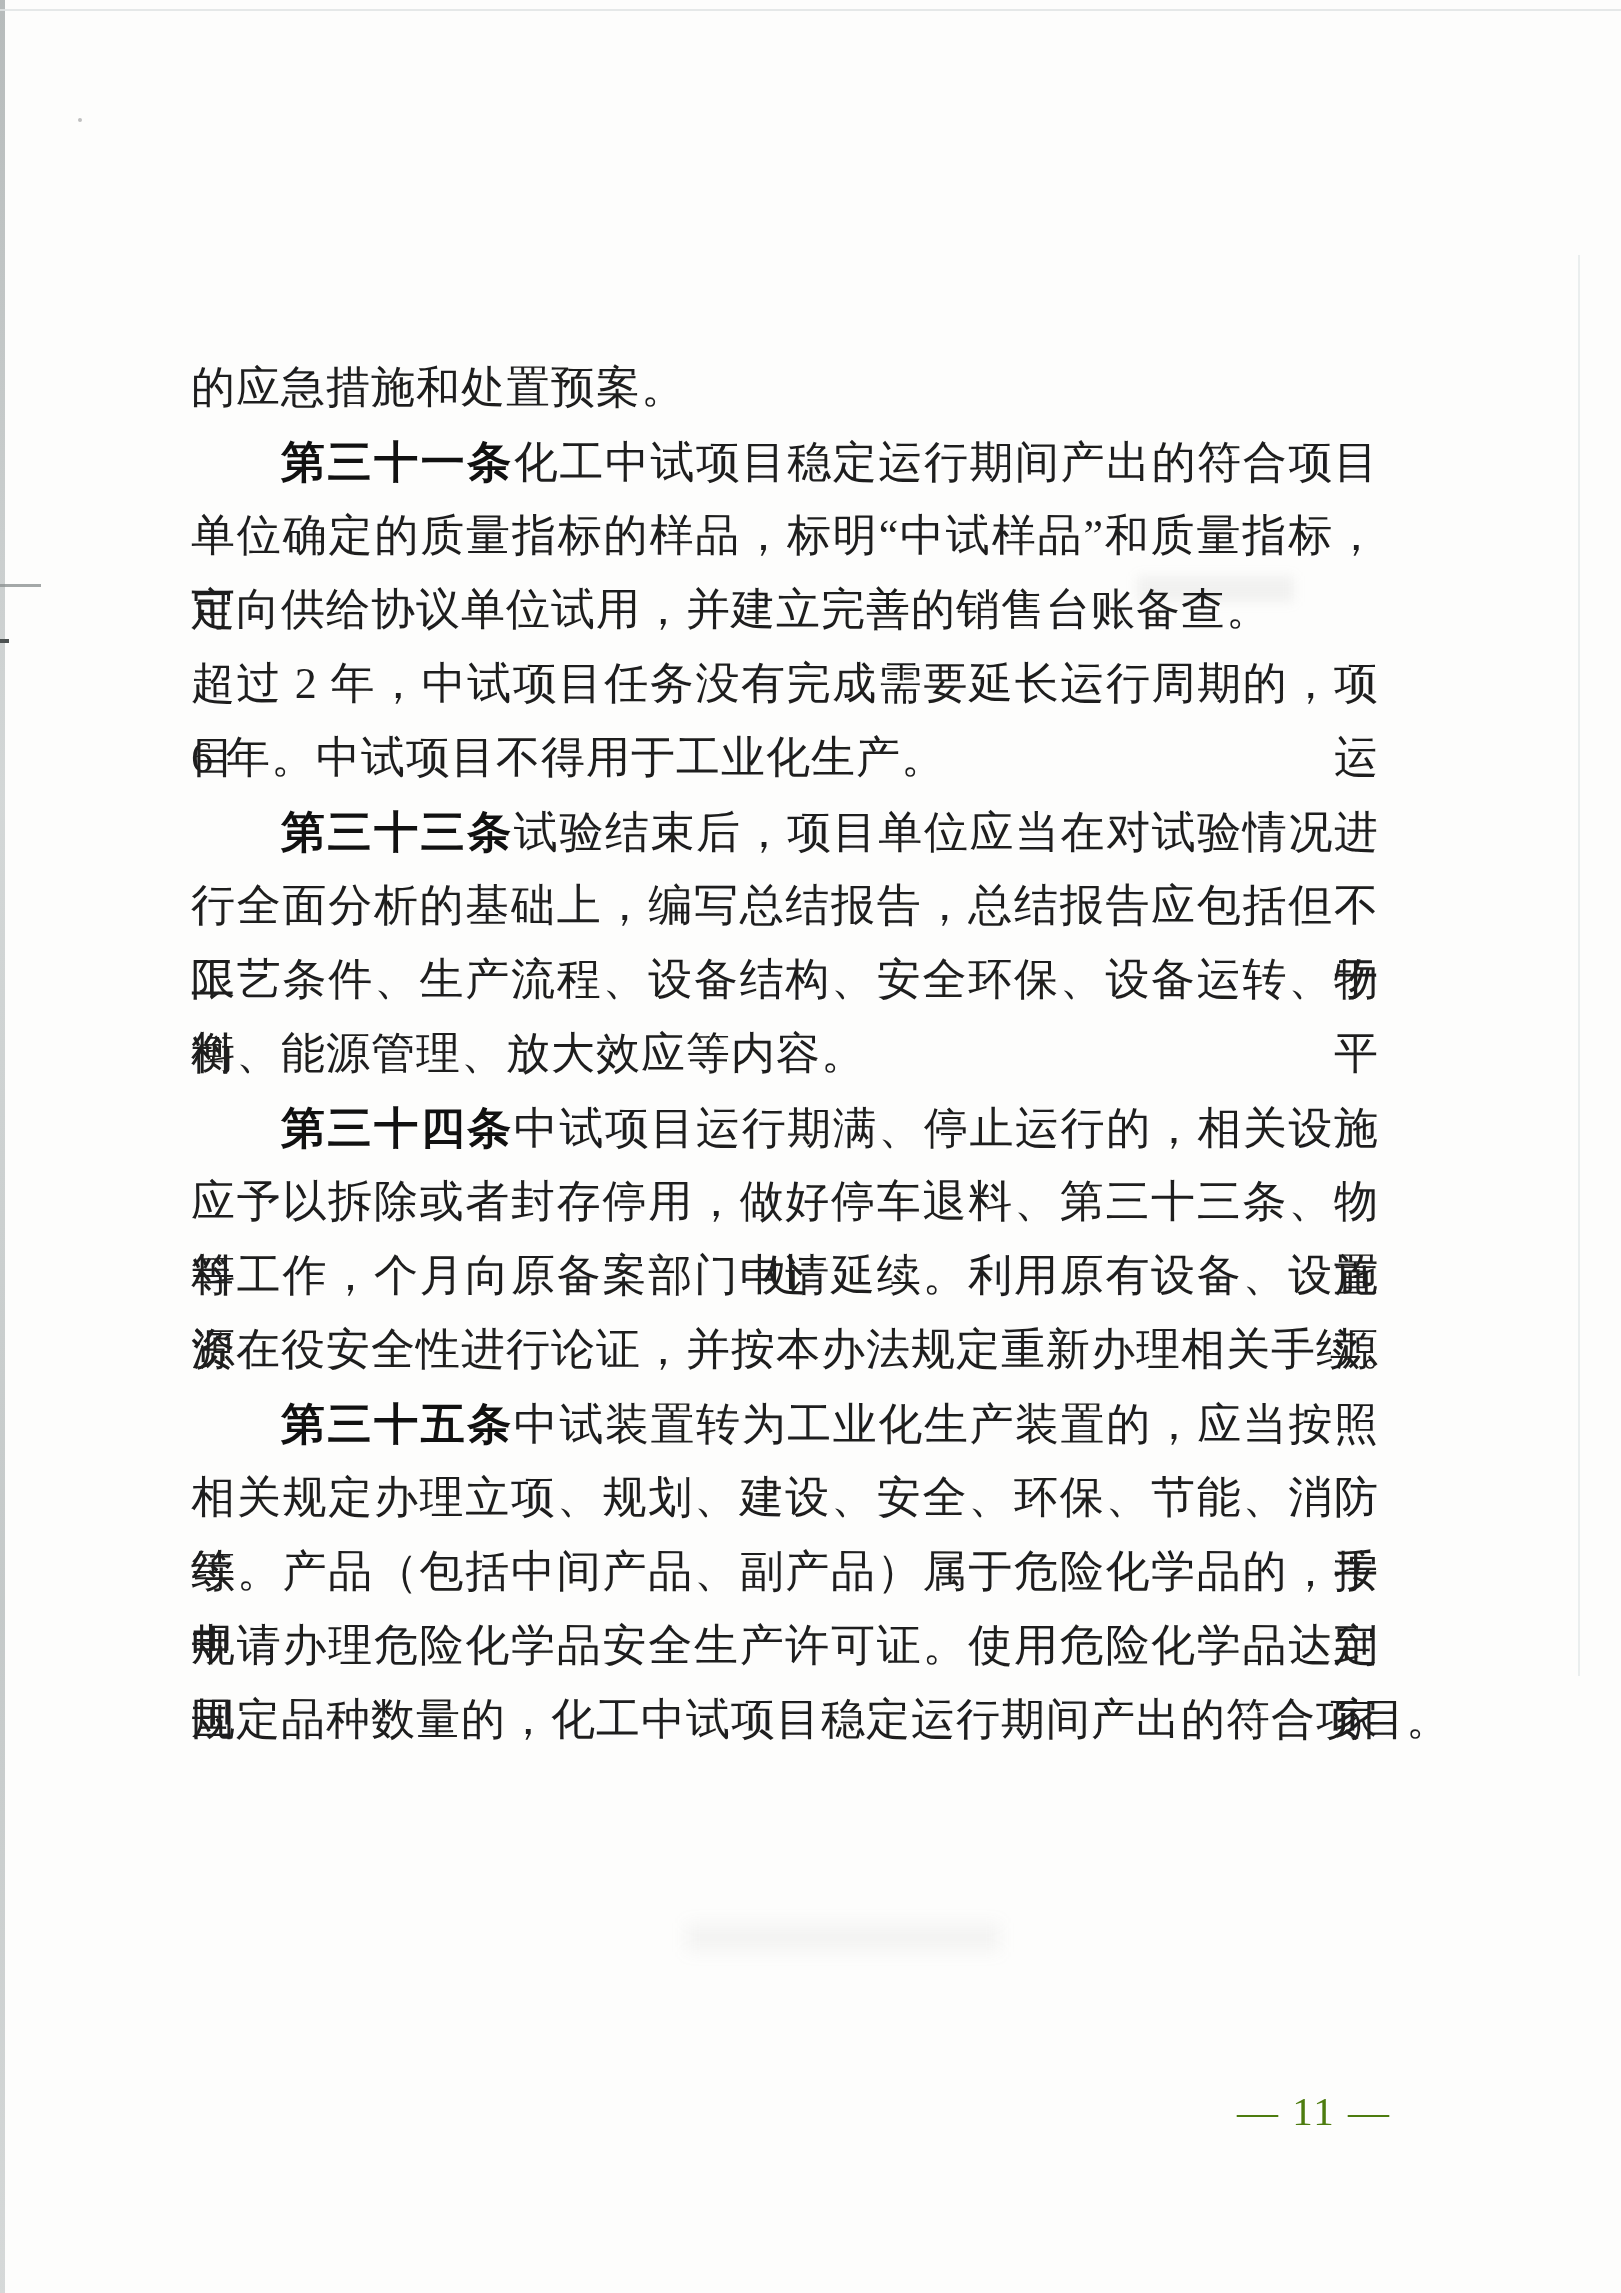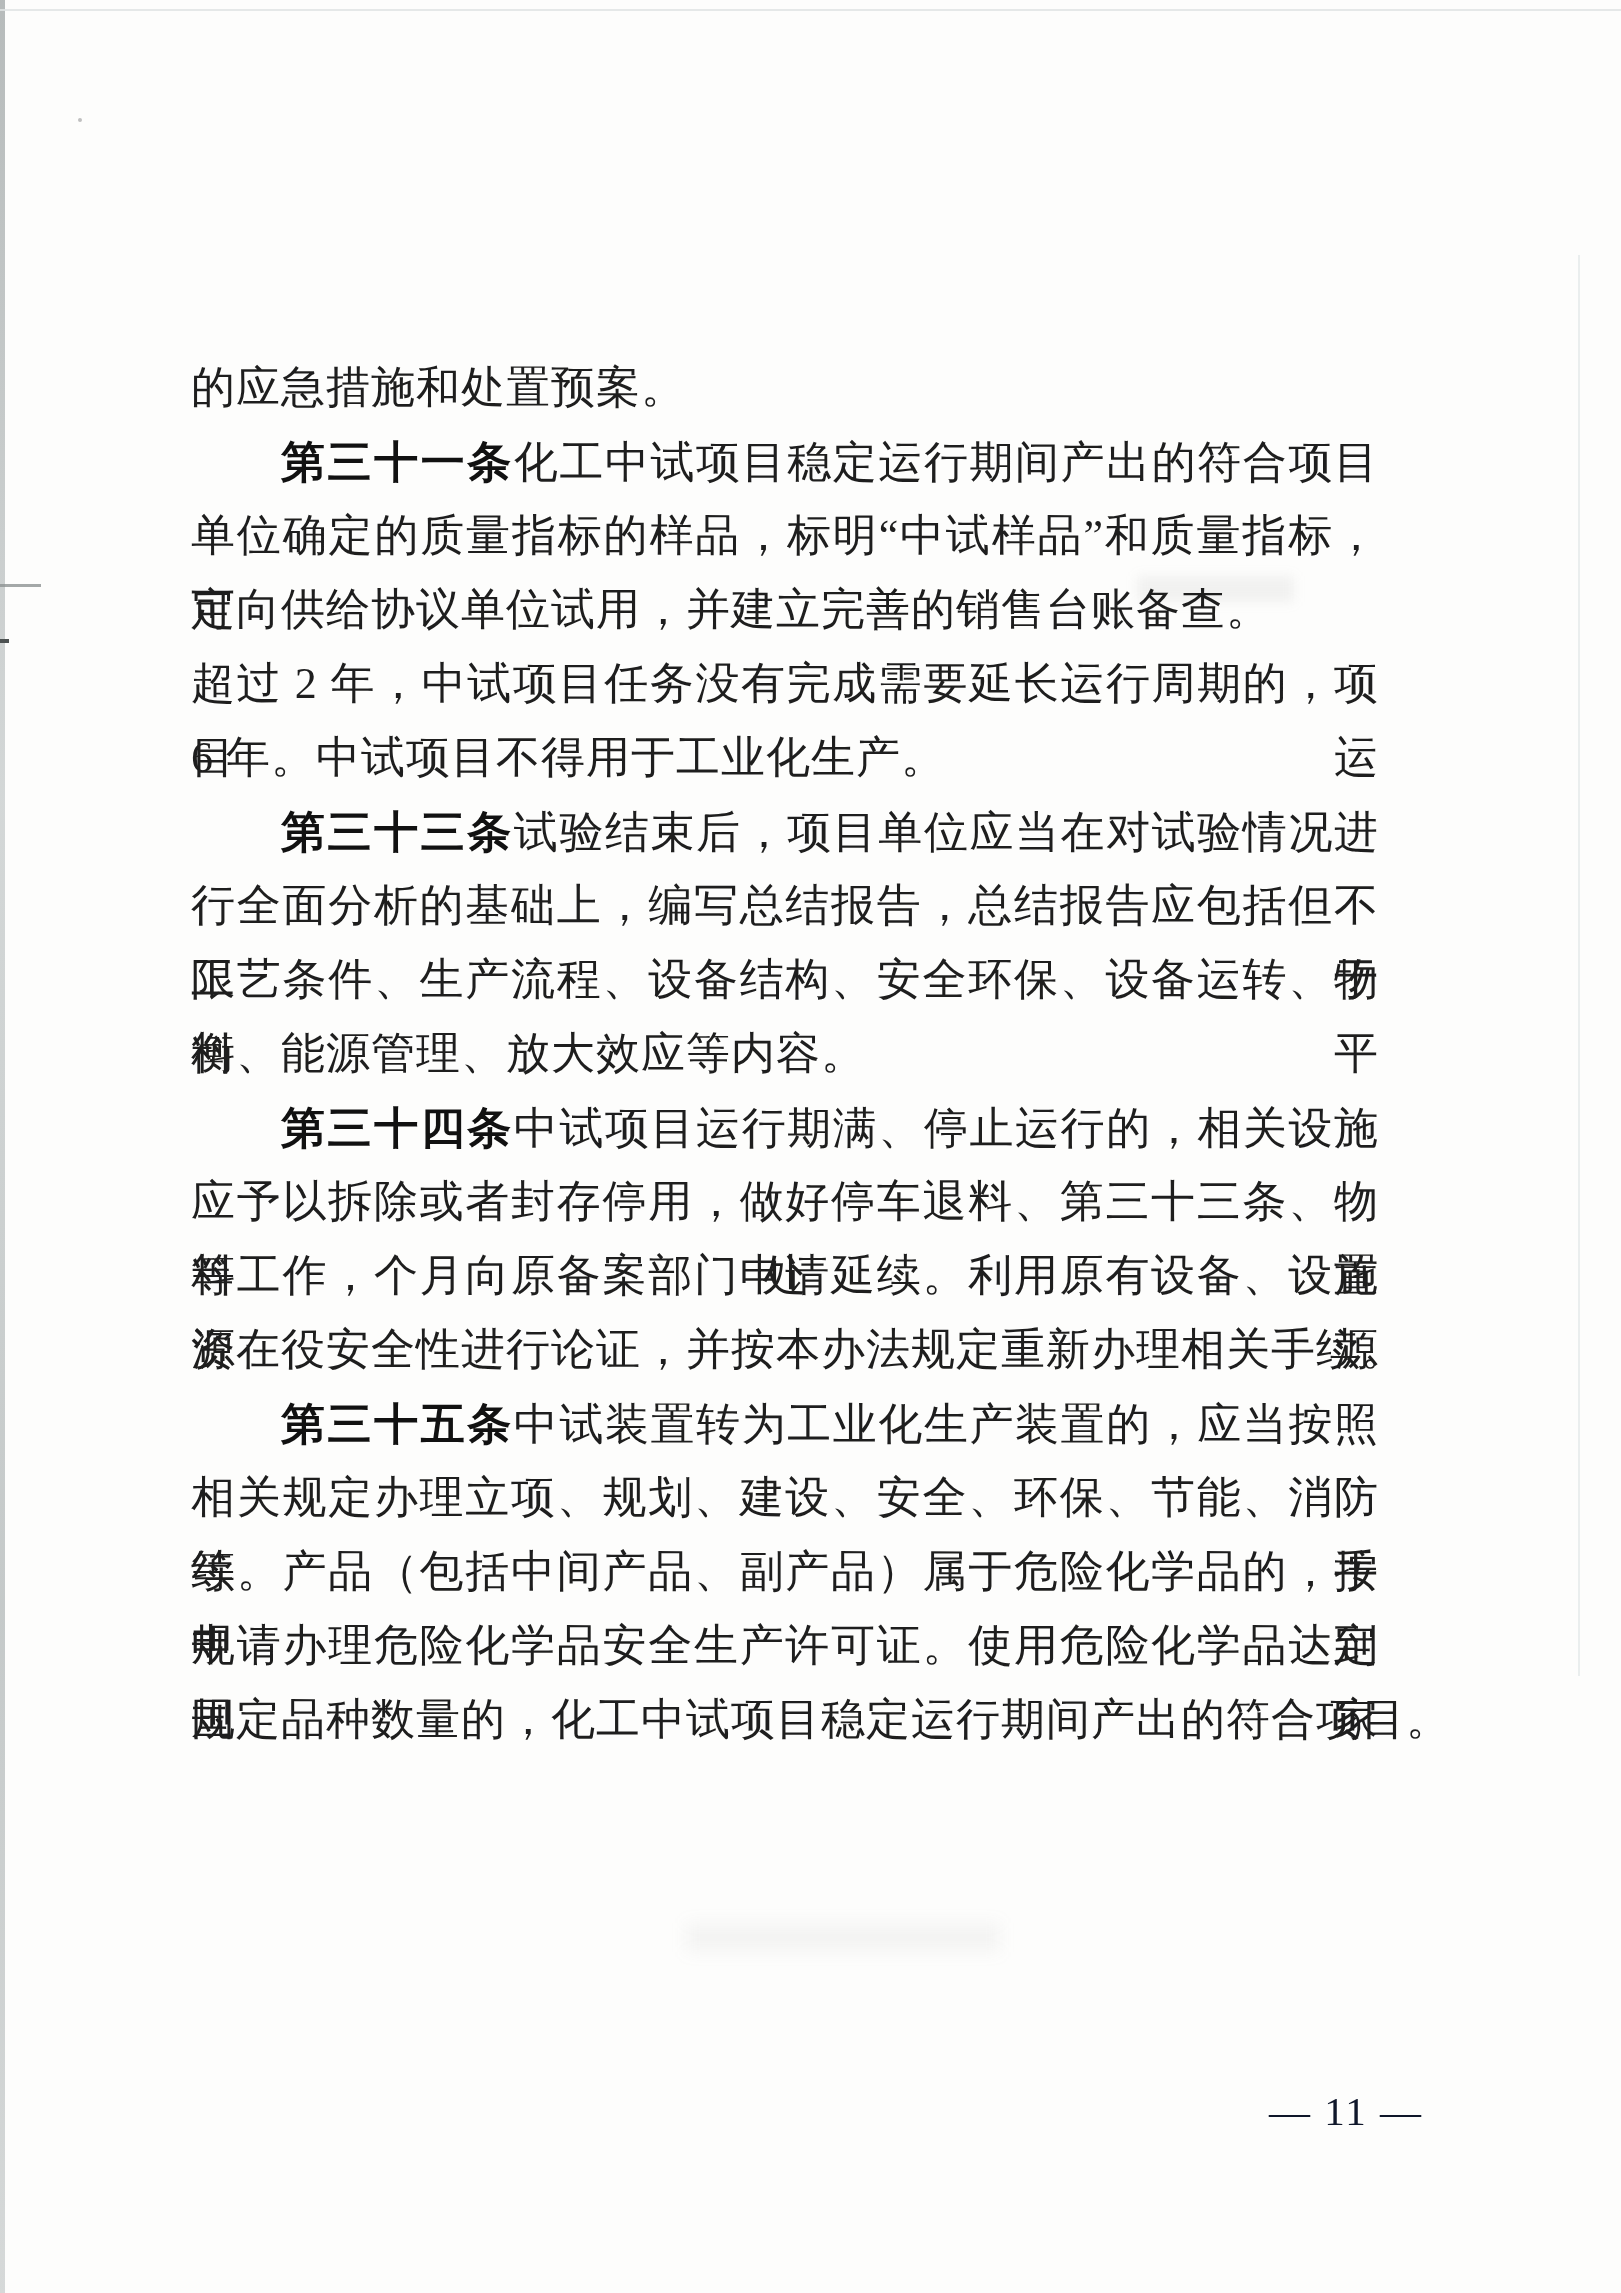--- a/index.html
+++ b/index.html
@@ -45,22 +45,22 @@
     color: #111;
   }
   
   .page-number {
     position: absolute;
     top: 2086px;
     left: 1237px;
     width: 186px;
     font-size: 41px;
     line-height: 51px;
-    color: #0f172a;
-    text-align: right;
+    color: #4d7c0f;
+    text-align: left;
     white-space: nowrap;
     letter-spacing: 2px;
   }
   
   .edge-left {
     position: absolute;
     left: 0; top: 0;
     width: 4.9px; height: 100%;
     background: linear-gradient(180deg, #9fa5a5 0%, #c6cbcb 35%, #b2b8b8 70%, #c9cdcd 100%);
     opacity: .75;

